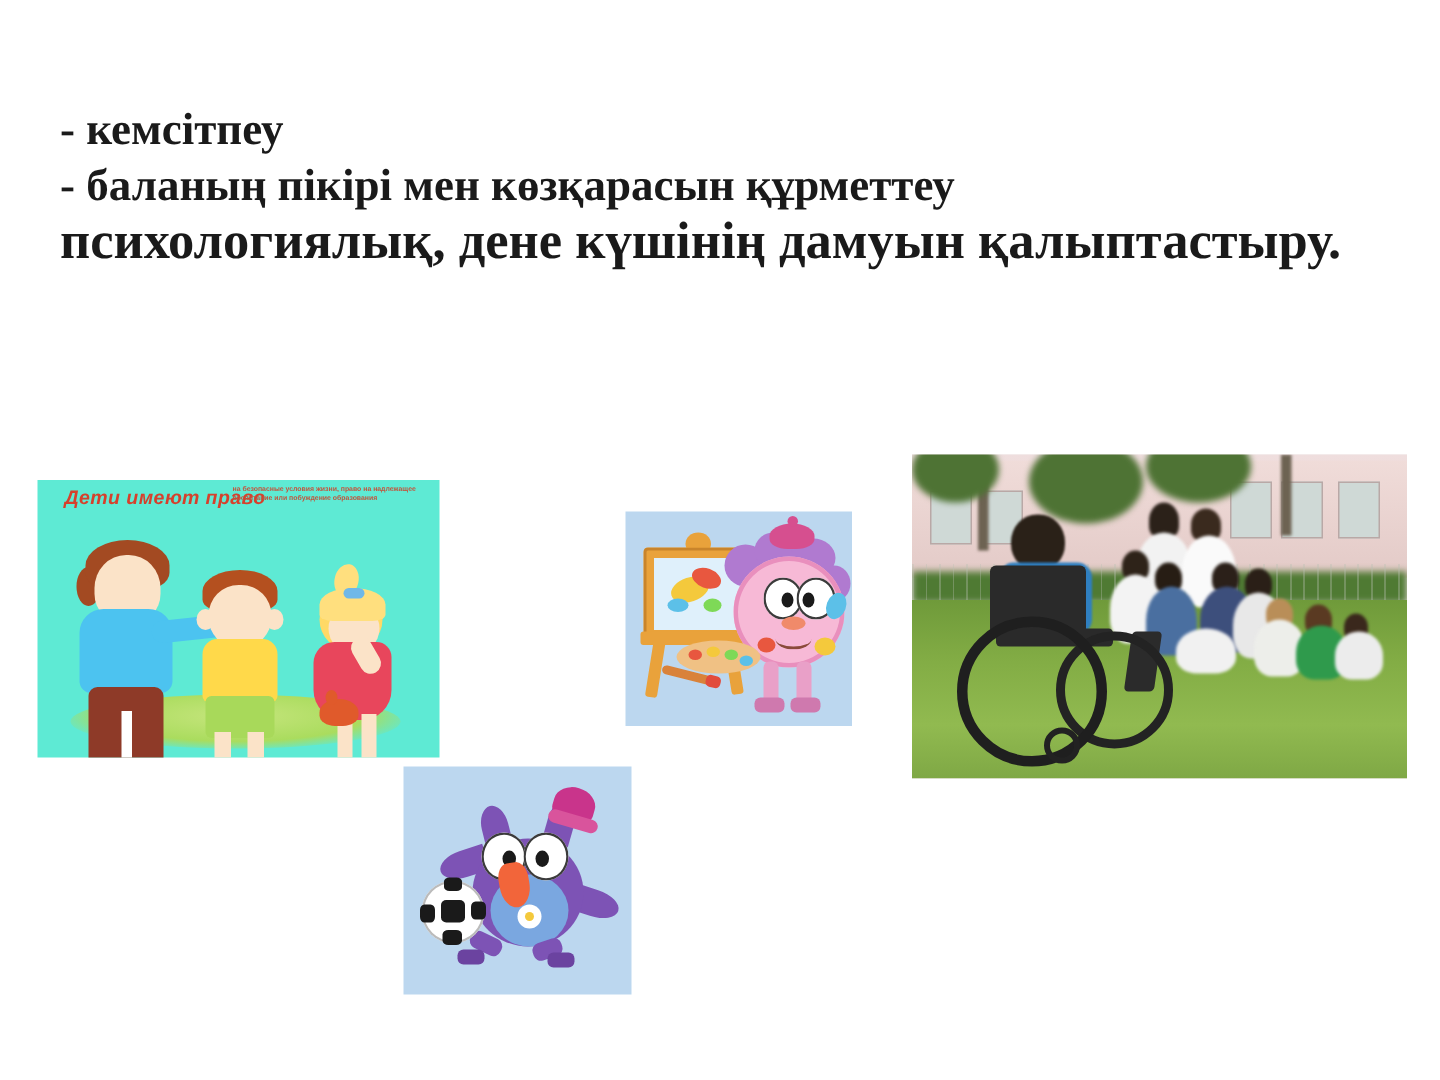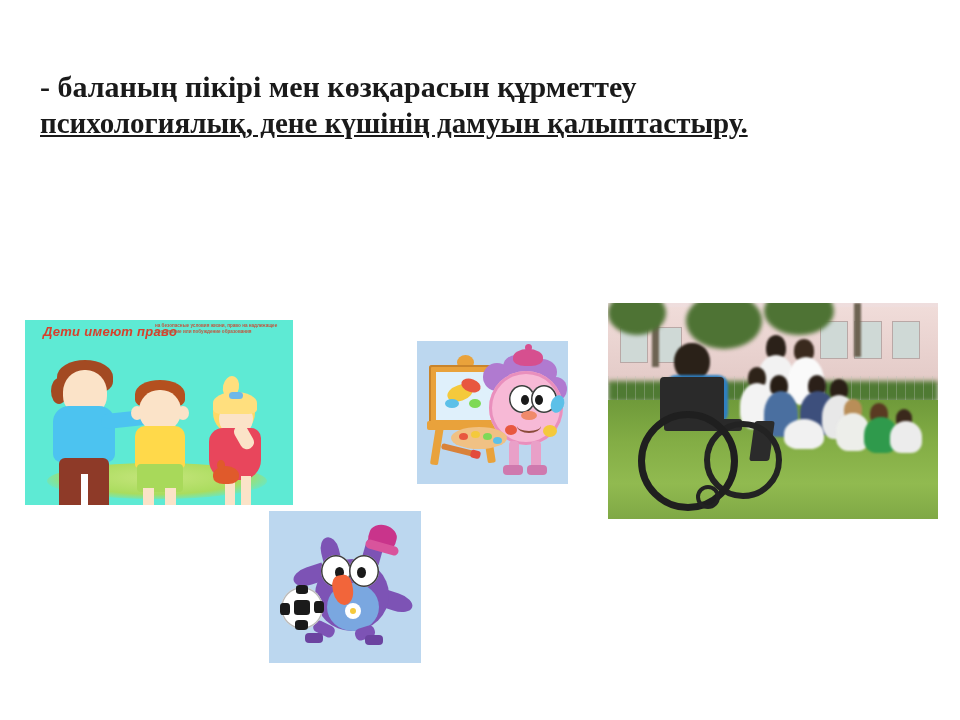--- a/index.html
+++ b/index.html
@@ -36,22 +36,21 @@
     font-size: 30px;
     line-height: 40px;
     color: #1a1a1a;
     font-weight: normal;
   }
   .accent {
     color: #7B3F9E;
     font-weight: bold;
   }
   .last-line {
-    font-size: 29px;
-    text-decoration: underline;
+    font-size: 35px;
   }
 
   
   .media { position: absolute; overflow: hidden; }
 
   
   #img-children {
     left: 25px; top: 320px;
     width: 268px; height: 185px;
     background: #5eead4;
@@ -218,20 +217,21 @@
   .ph-caster     { position:absolute; left:88px; top:182px; width:16px; height:16px; border:4px solid #222; border-radius:50%; }
 </style>
 </head>
 <body>
 
 <div id="slide">
 
   <div id="text-block">
 
 
+    <div class="txt-line bold">- кемсітпеу</div>
     <div class="txt-line bold">- баланың пікірі мен көзқарасын құрметтеу</div>
     <div class="txt-line bold last-line">психологиялық, дене күшінің дамуын қалыптастыру.</div>
   </div>
 
   <div class="media" id="img-children">
     <div class="cap-red">Дети имеют право</div>
     <div class="cap-small">на безопасные условия жизни, право на надлежащее воспитание или побуждение образования</div>
 
     <div class="grass"></div>
 

